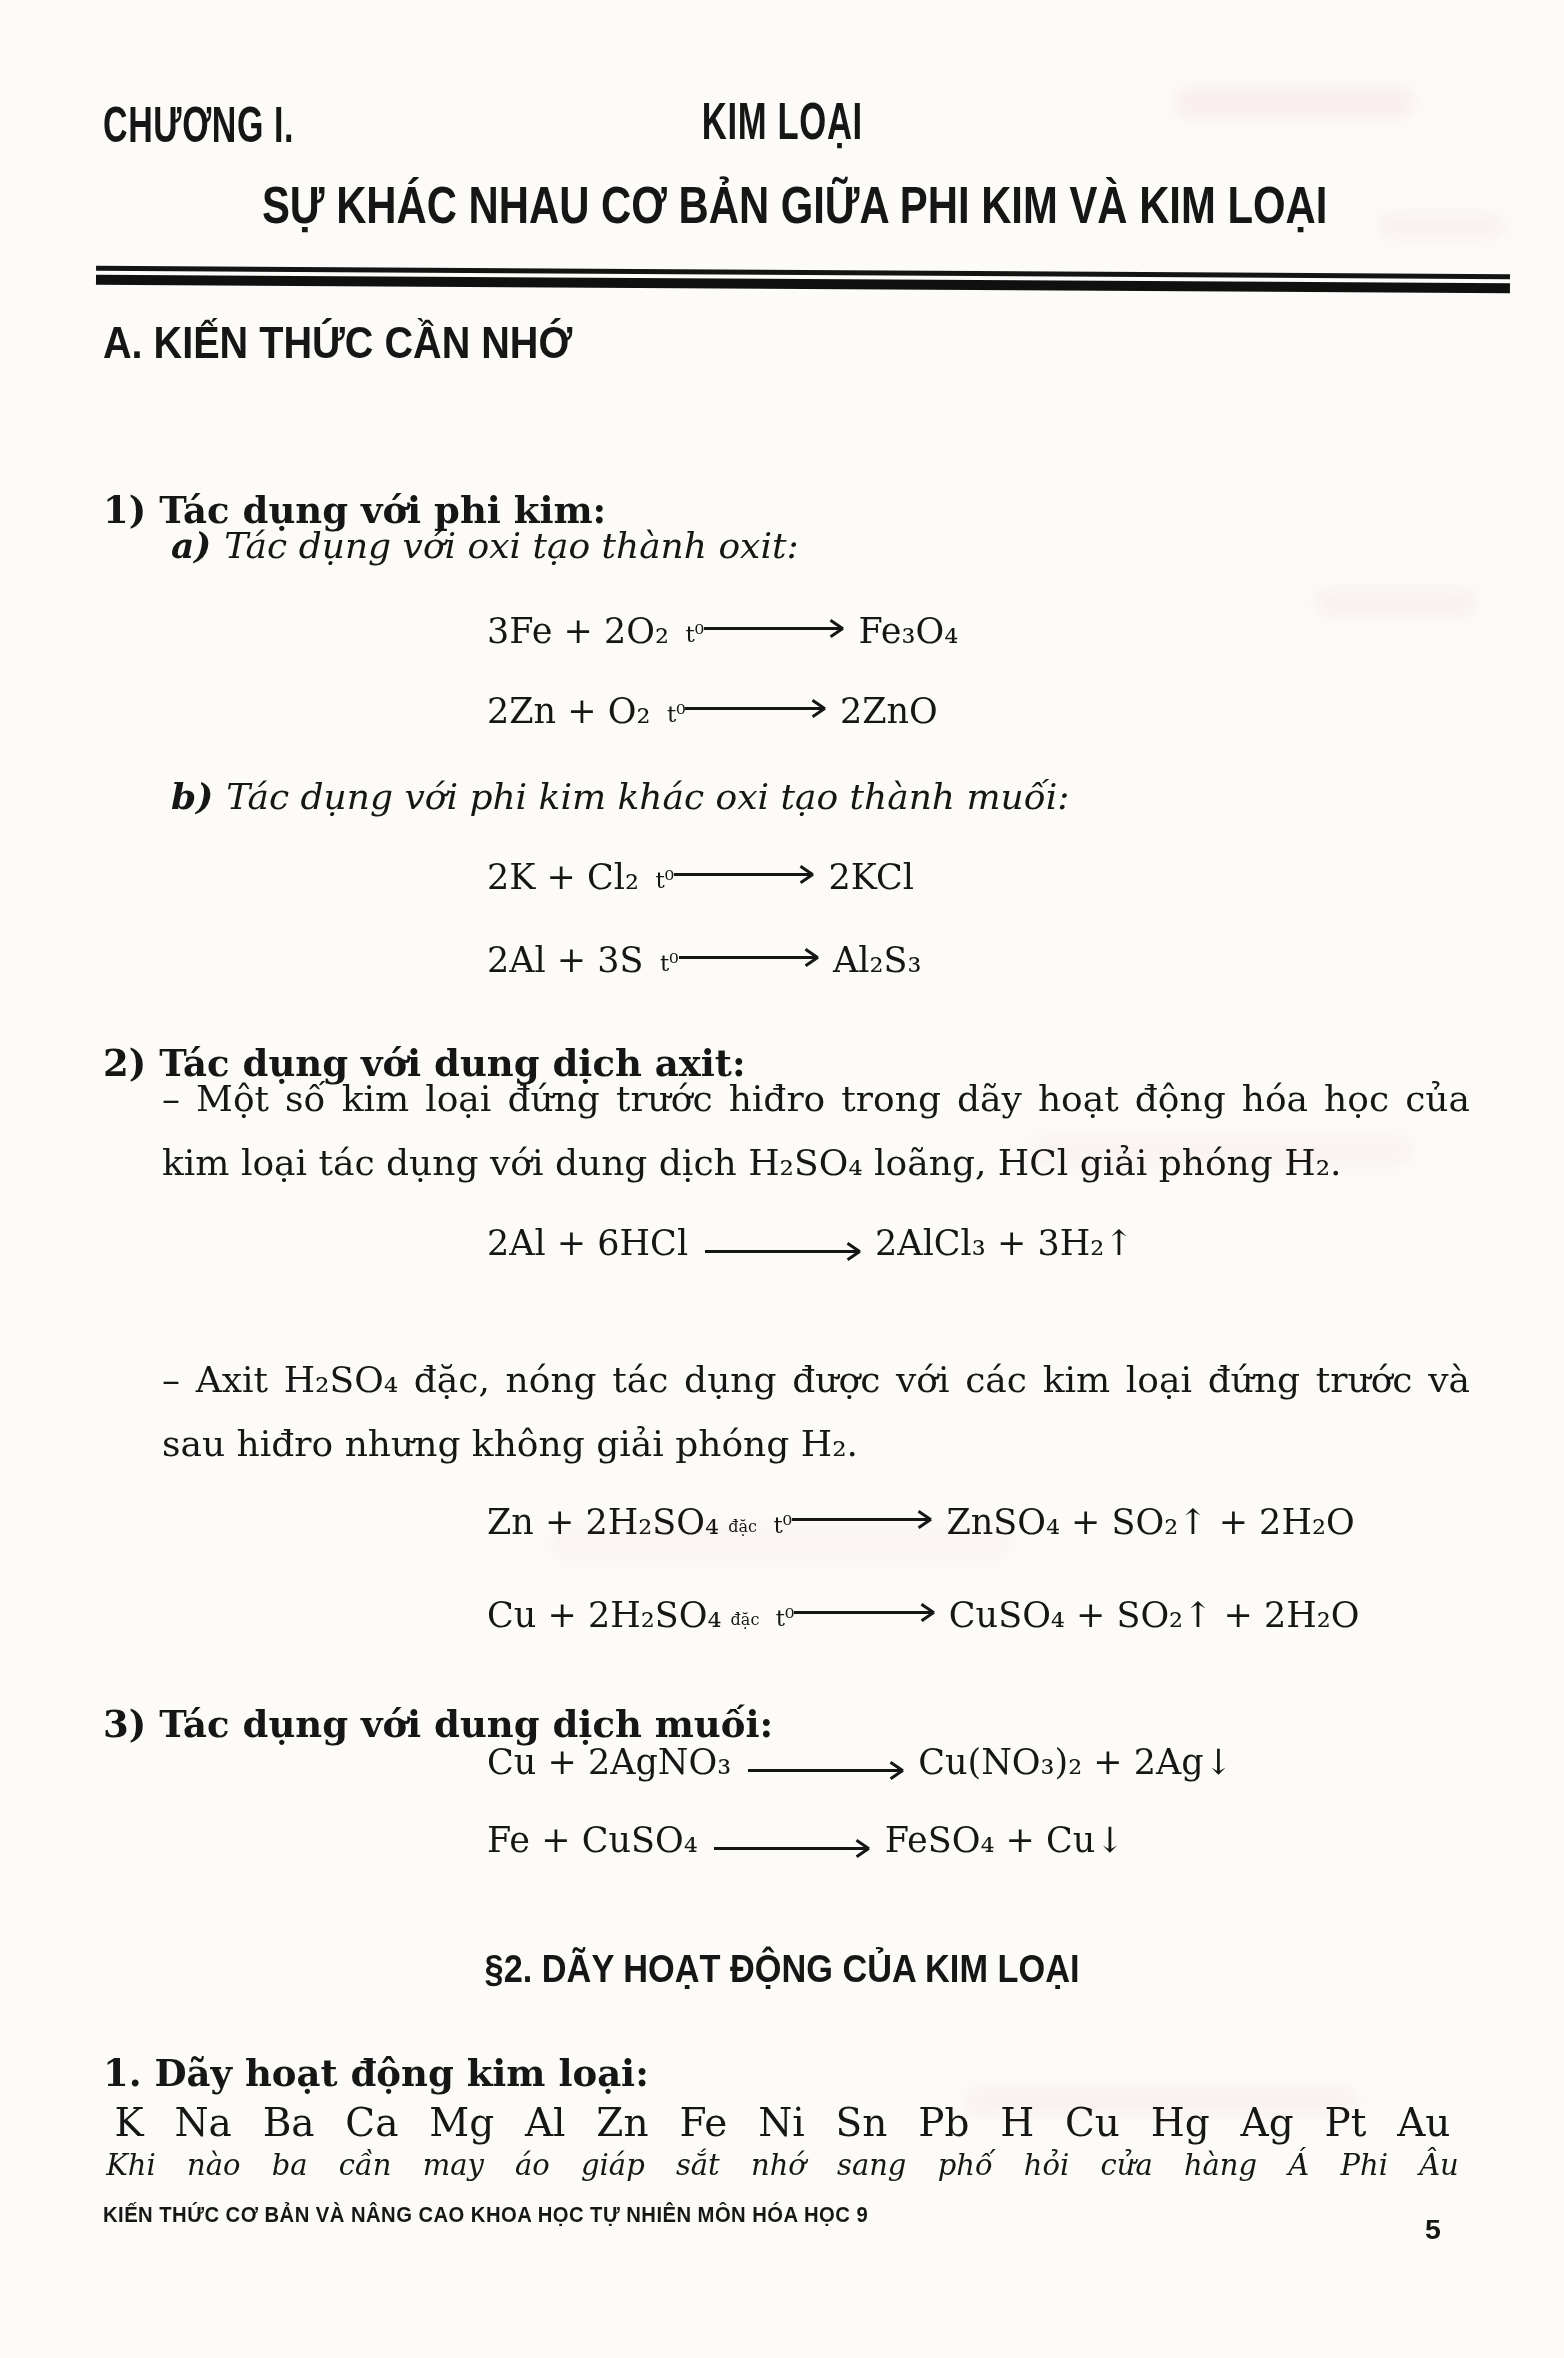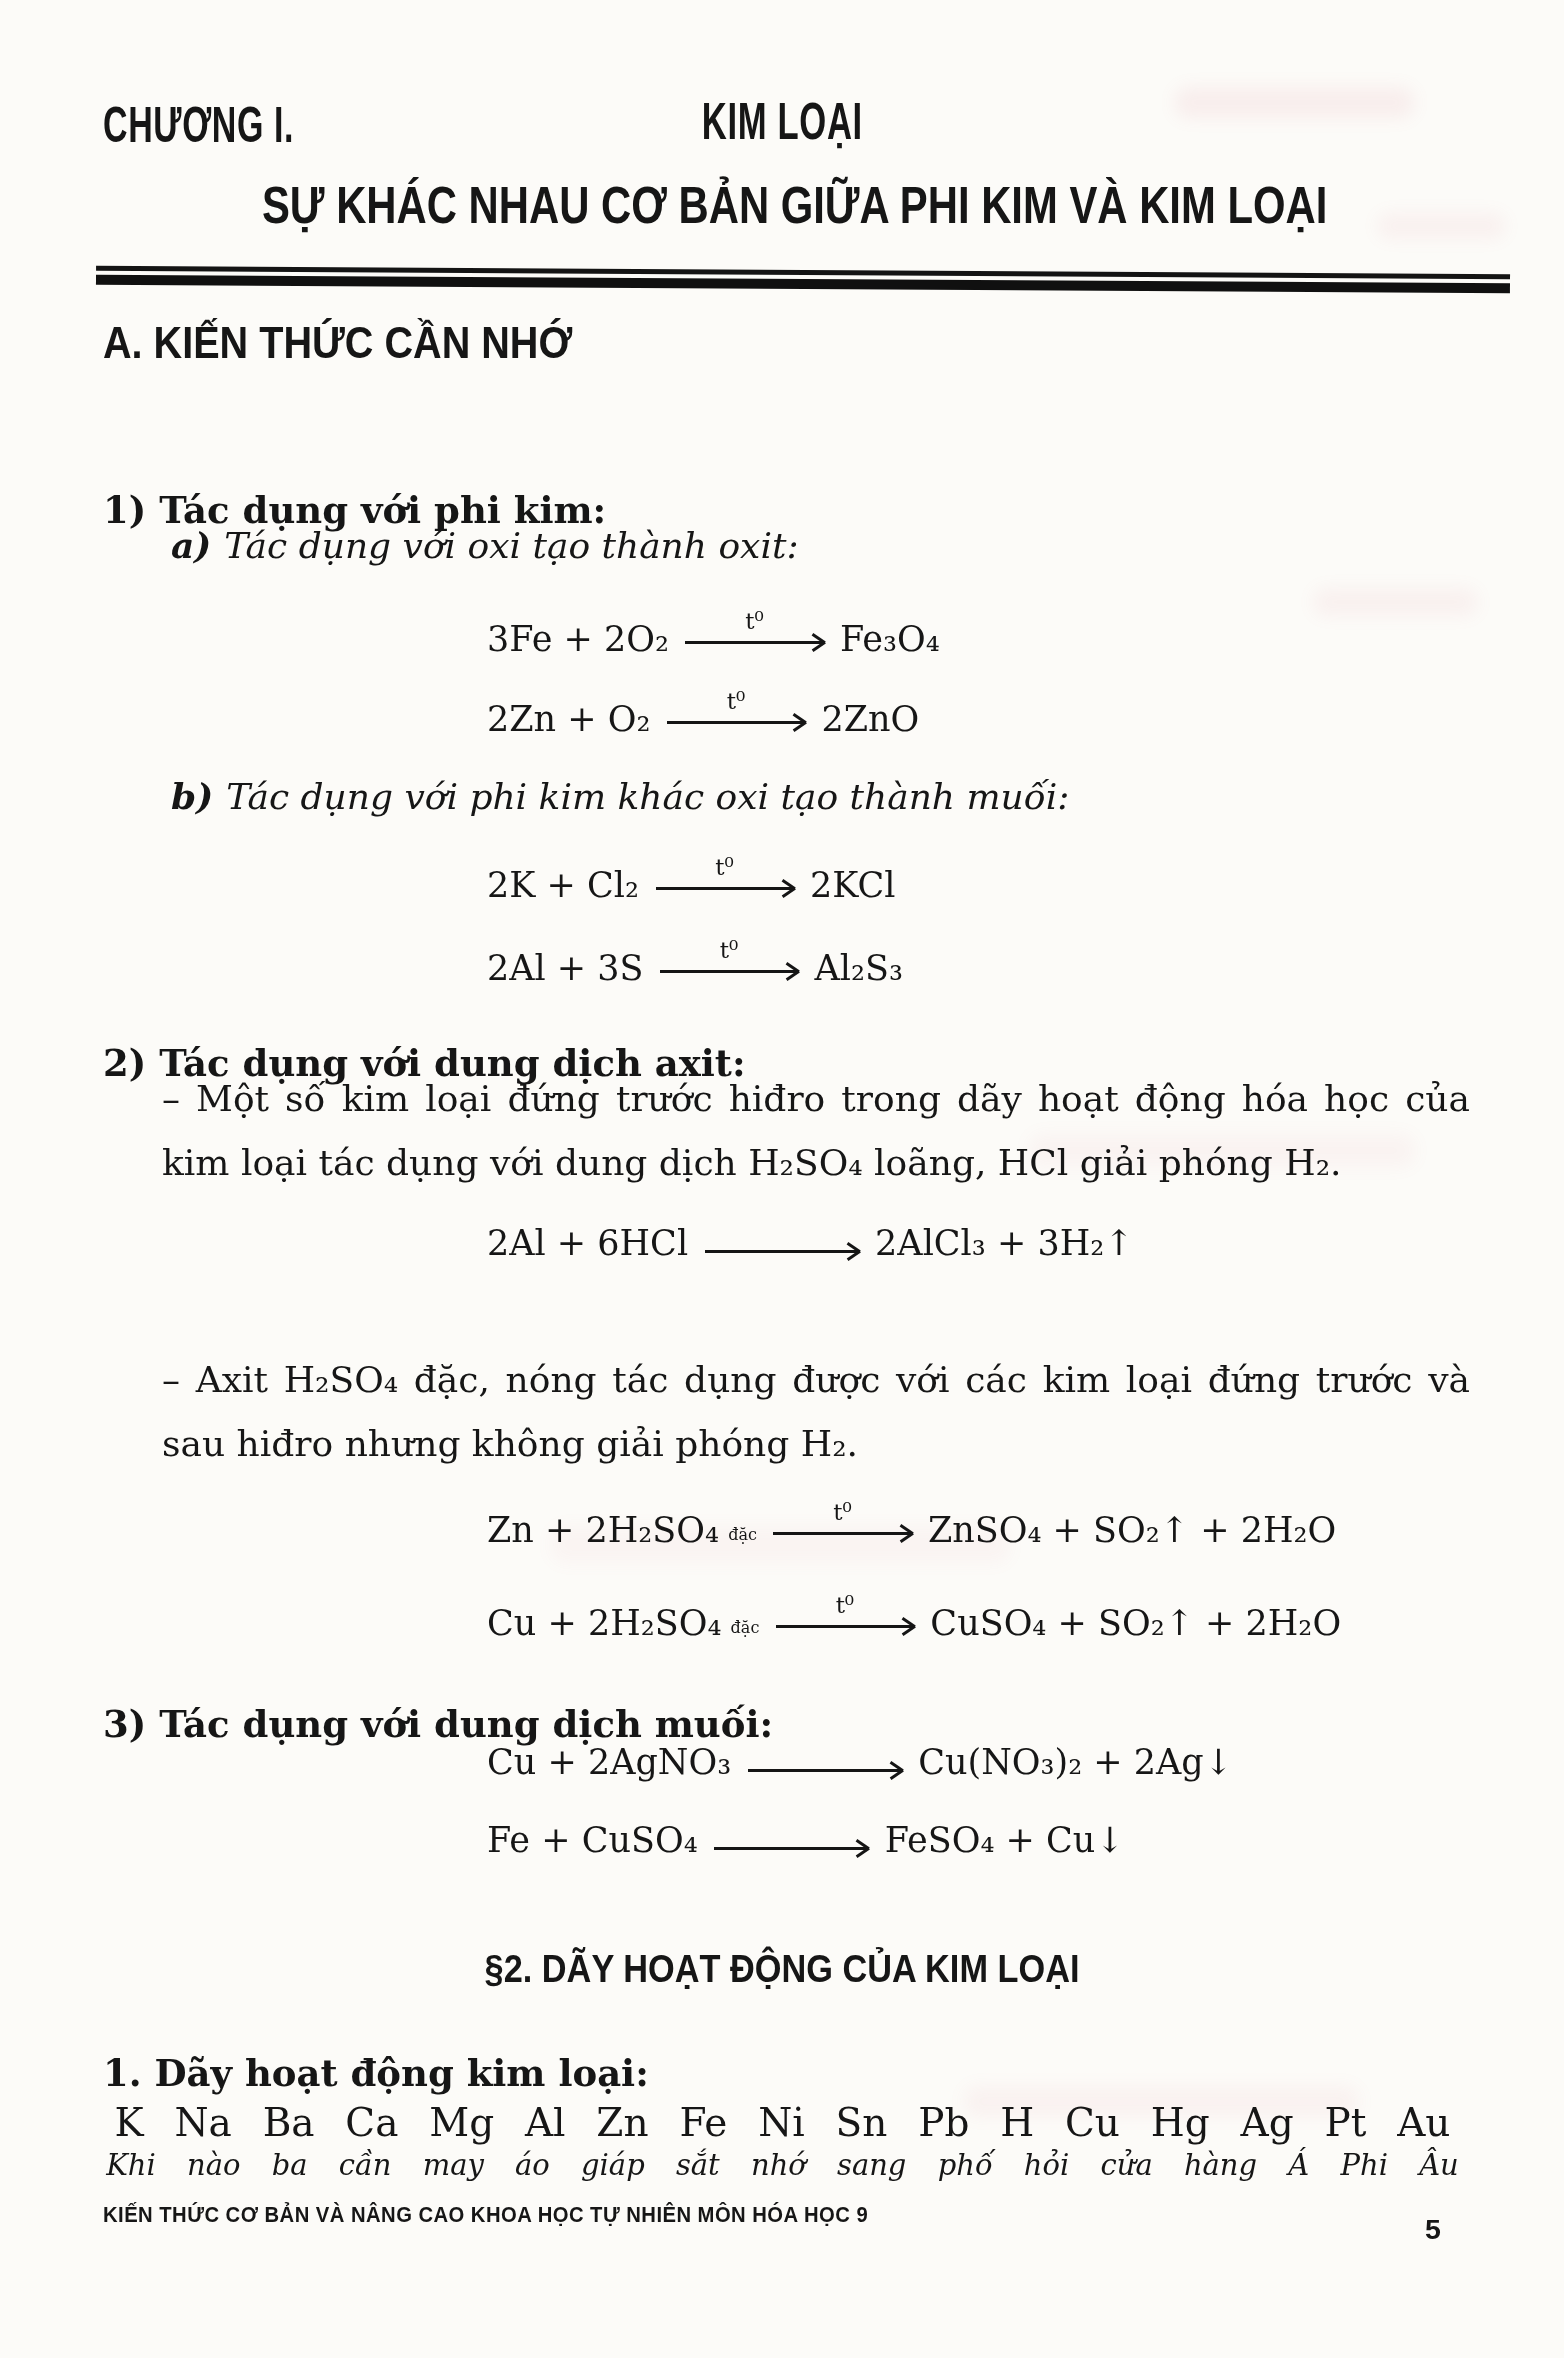--- a/index.html
+++ b/index.html
@@ -39,21 +39,21 @@
   
   .item-title{font-weight:700;font-size:37px;line-height:51px;left:103px;white-space:nowrap;margin-top:28px;}
   .sub-item{left:171px;font-size:36px;line-height:51px;font-style:italic;white-space:nowrap;}
   .sub-item .lbl{font-weight:700;margin-right:13px;}
   .para{left:162px;width:1308px;font-size:36px;line-height:64px;text-align:justify;}
 
   
   .eq{position:absolute;left:487px;display:flex;align-items:flex-end;font-size:35px;white-space:nowrap;}
   .eq .lhs,.eq .rhs{line-height:46px;}
   .eq .note{font-size:16px;line-height:46px;margin-left:9.2px;position:relative;top:4.6px;}
-  .rxn{display:flex;flex-direction:column;align-items:center;margin:0 16.5px;}
+  .rxn{display:flex;flex-direction:row;align-items:center;margin:0 16.5px;}
   .rxn .cond{font-size:23px;line-height:26px;margin-bottom:7.3px;}
   .rxn .shaft{position:relative;width:138px;height:2.8px;background:#151515;margin-bottom:18.4px;}
   .eq.plain .rxn .shaft{width:154px;margin-bottom:13px;}
   .rxn .shaft::before,
   .rxn .shaft::after{
     content:'';position:absolute;right:-0.9px;top:0;width:14.7px;height:2.8px;background:#151515;
     transform-origin:100% 50%;
   }
   .rxn .shaft::before{transform:rotate(34deg);}
   .rxn .shaft::after{transform:rotate(-34deg);}

